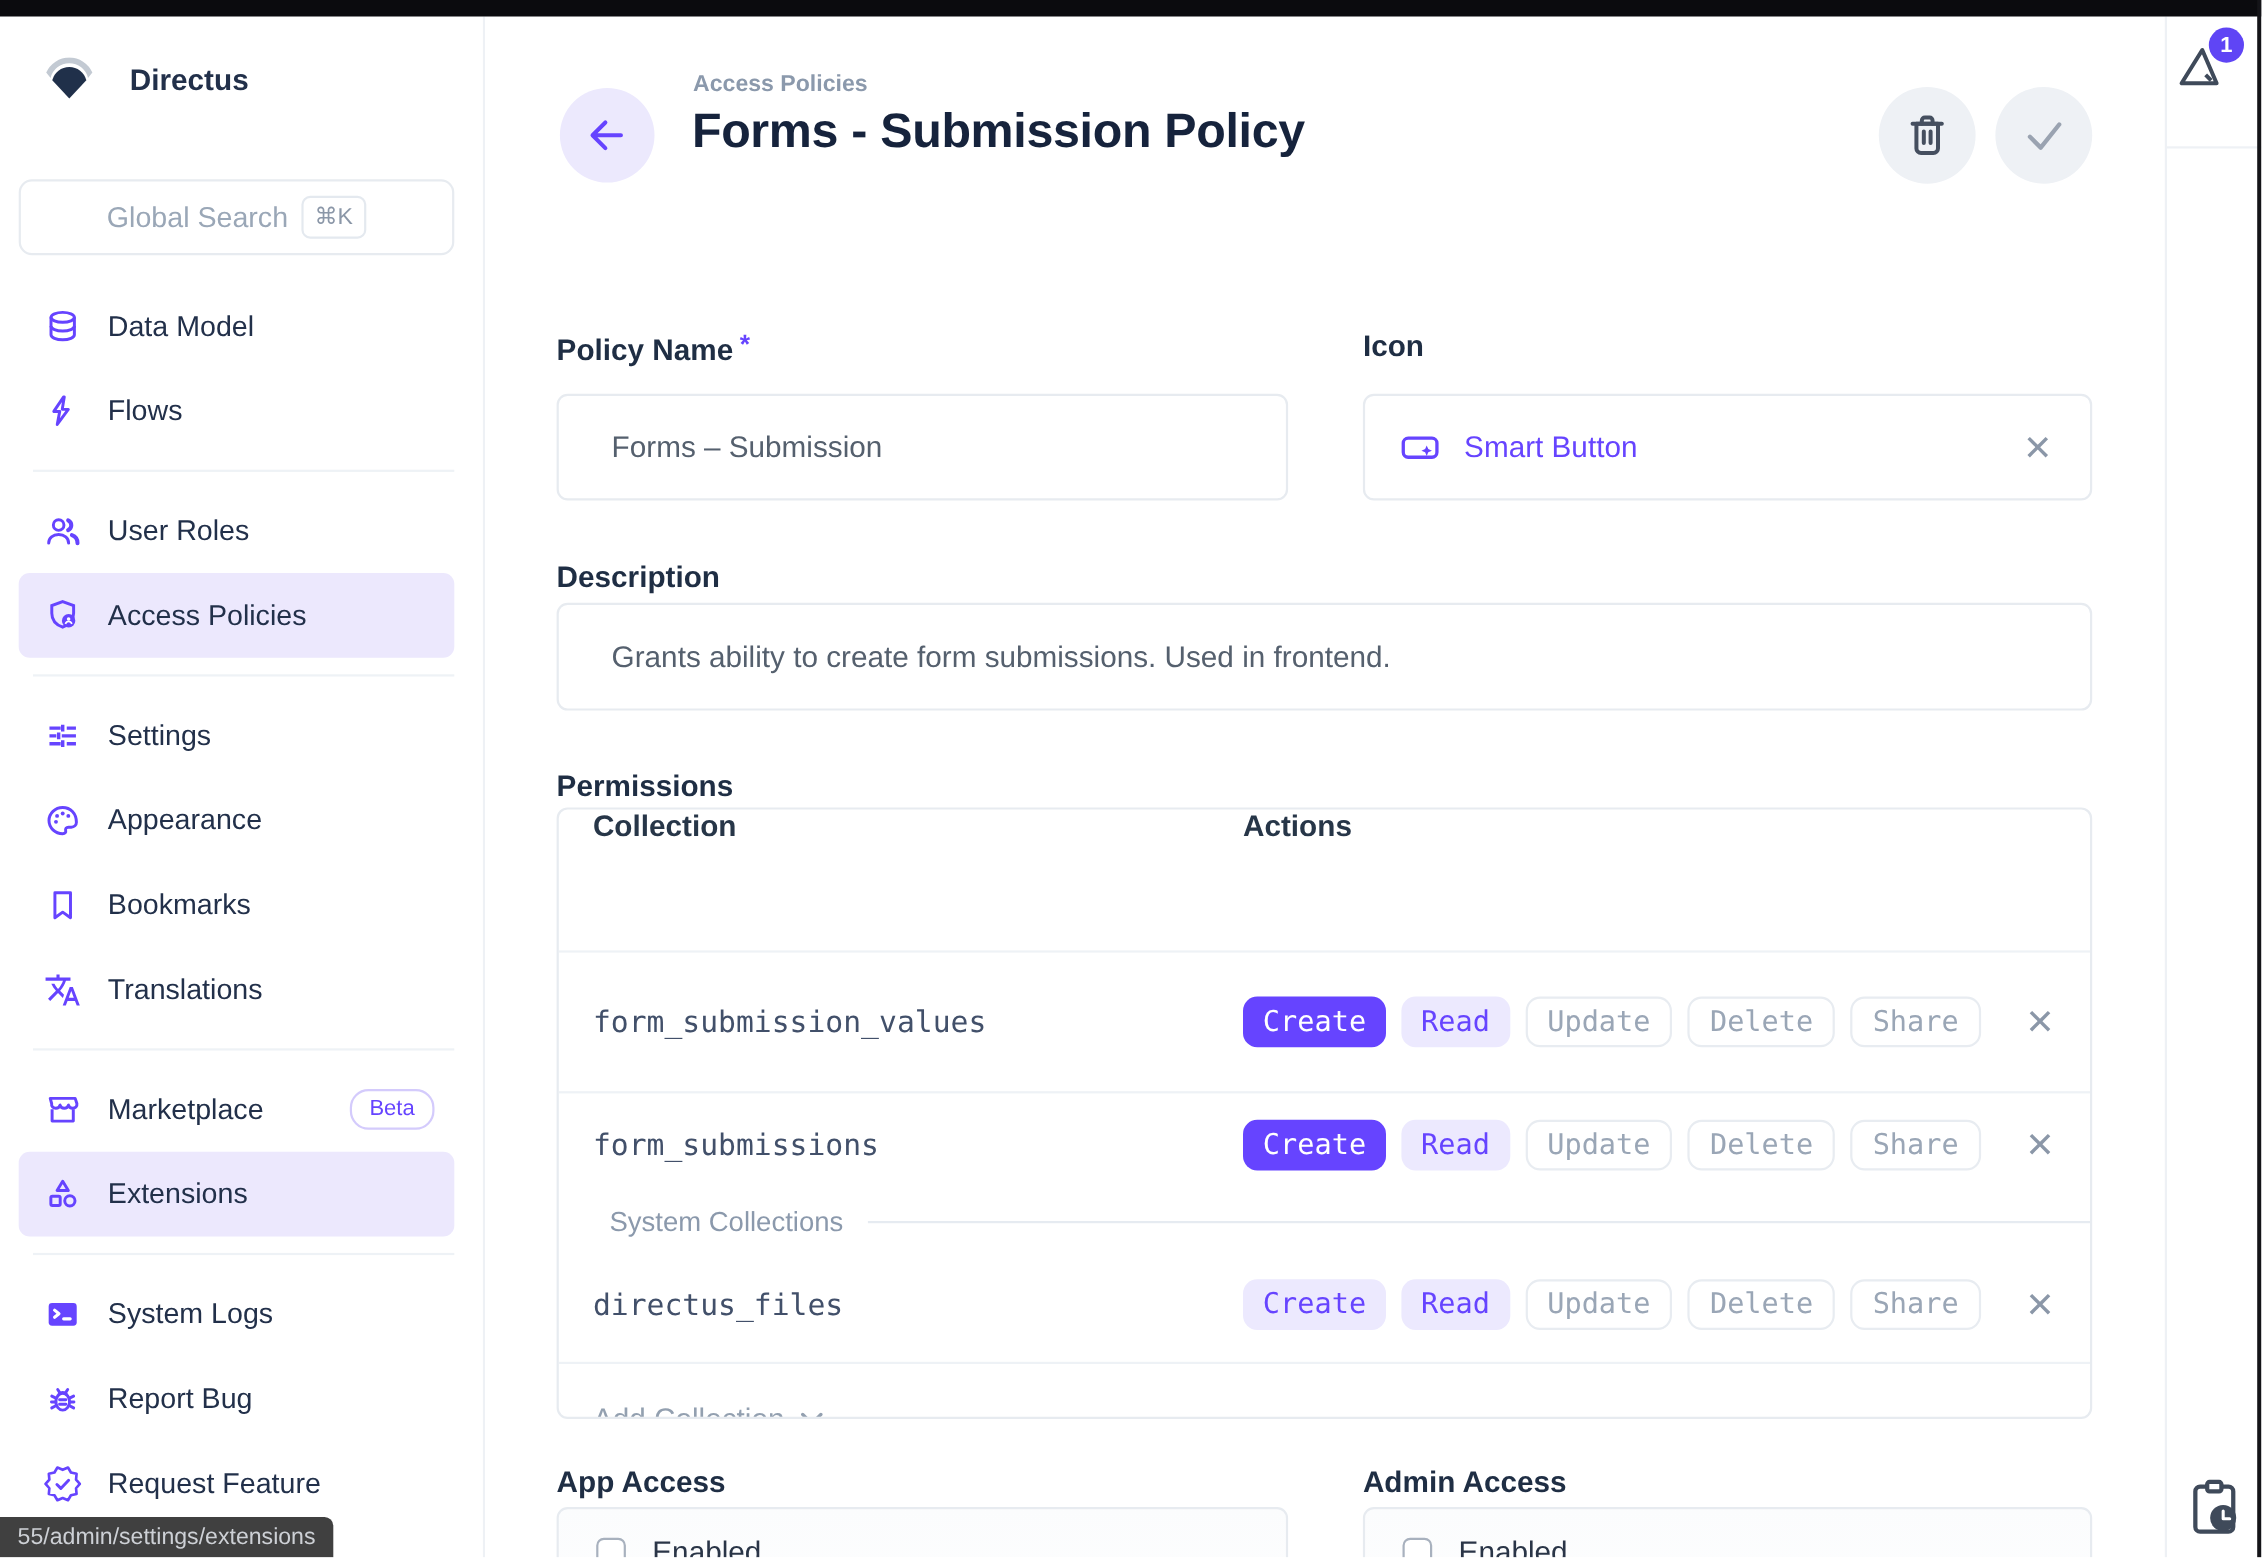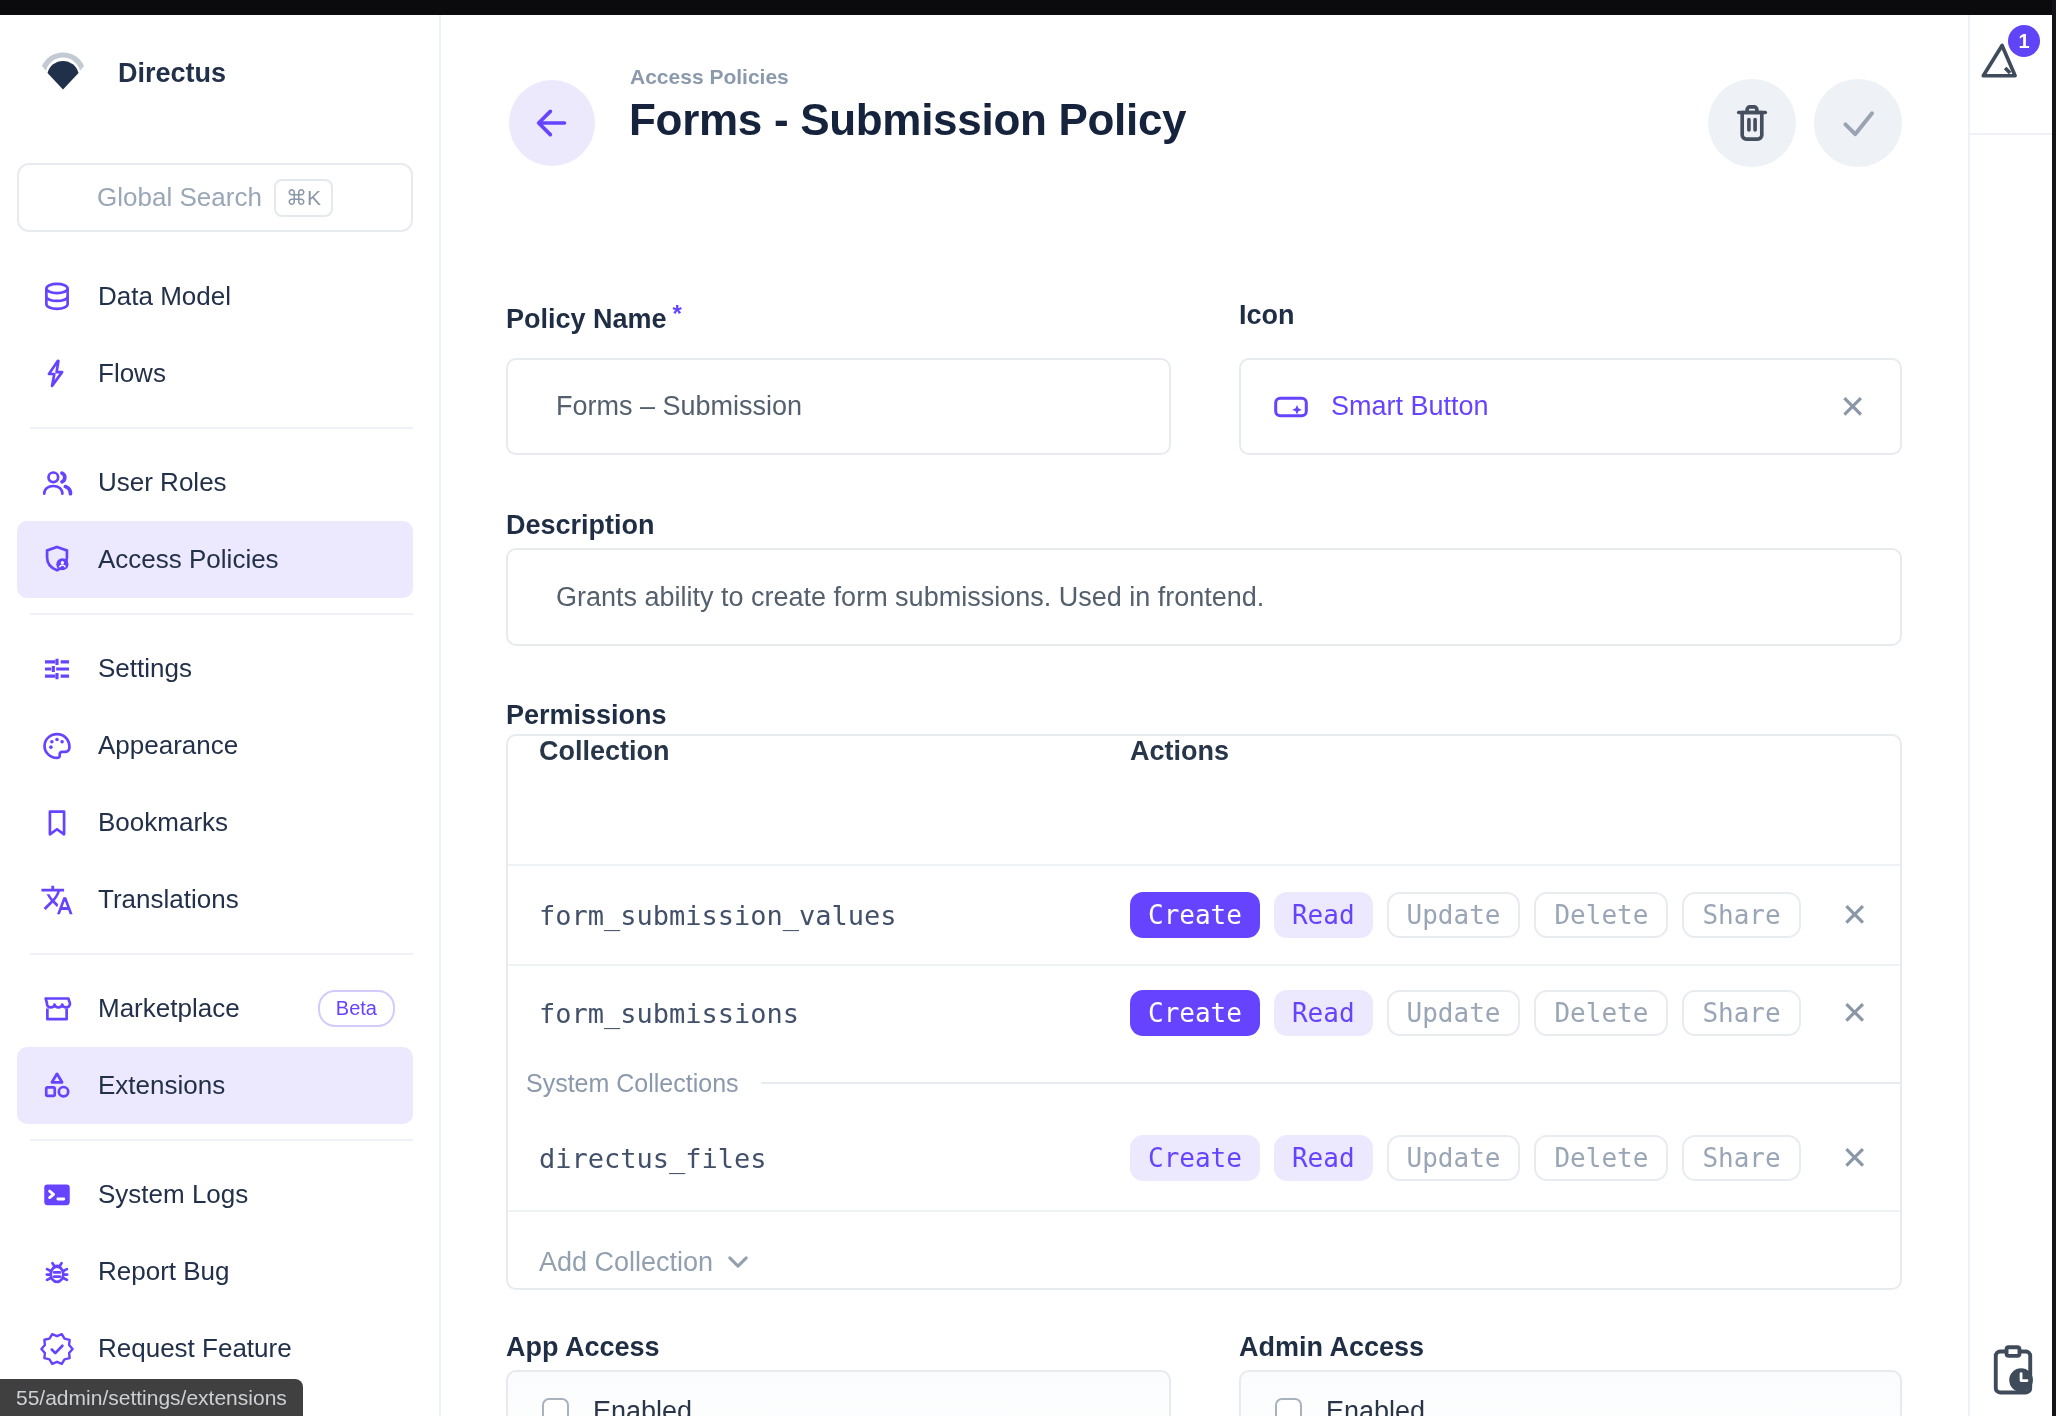--- a/index.html
+++ b/index.html
@@ -50,31 +50,31 @@
   .input-text { font-size:27px; color:#55606e; margin-left:48px; }
   .icon-input-text { font-size:27px; color:#6644ff; font-weight:500; margin-left:22px; }
   .x-icon { margin-left:auto; margin-right:34px; color:#8b97a8; font-size:32px; line-height:1; }
 
   
   .perm-table { position:absolute; left:65px; top:719px; width:1396px; height:556px;
                 border:2px solid #e7ebf0; border-radius:10px; background:#fff; overflow:hidden; }
   .perm-header { height:128px; display:flex; align-items:flex-start; position:relative; }
   .col-collection { margin-left:31px; font-size:27px; font-weight:700; color:#273648; }
   .col-actions { position:absolute; left:622px; font-size:27px; font-weight:700; color:#273648; }
-  .perm-row { height:100px; display:flex; align-items:center; position:relative; border-top:2px solid #eef2f6; }
+  .perm-row { height:128px; display:flex; align-items:center; position:relative; border-top:2px solid #eef2f6; }
   .perm-row.no-border { border-top:none; }
   .mono { font-family:"DejaVu Sans Mono", monospace; }
   .coll-name { margin-left:31px; font-size:27px; color:#42506a; }
   .chips { position:absolute; left:622px; display:flex; gap:14px; align-items:flex-end; }
   .chip { height:46px; display:flex; align-items:center; padding:0 18px; border-radius:13px; font-size:26px; }
   .chip.full { background:#6644ff; color:#ffffff; }
   .chip.partial { background:#ece9fe; color:#6644ff; }
   .chip.none { background:#fff; border:2px solid #e8ecf1; color:#9aa6b6; }
   .row-x { position:absolute; right:32px; color:#8b97a8; font-size:32px; line-height:1; }
-  .sys-divider { height:46px; display:flex; align-items:center; padding-left:18px; }
+  .sys-divider { height:46px; display:flex; align-items:center; padding-left:46px; }
   .sys-divider-label { font-size:25px; color:#8b99ac; white-space:nowrap; }
   .sys-divider-line { flex:1; height:2px; background:#e6ebf1; margin:0 0 0 22px; }
   .add-row { height:102px; display:flex; align-items:center; border-top:2px solid #eef2f6; }
   .add-label { margin-left:31px; font-size:27px; color:#93a0b0; }
   .chev { margin-left:14px; }
 
   .access-box { position:absolute; border:2px solid #e7ebf0; border-radius:10px; height:150px;
                 display:flex; align-items:flex-start; padding:26px 0 0 34px; background:linear-gradient(#fbfcfd,#fff); }
   .checkbox { width:27px; height:27px; border:2.5px solid #a8b1be; border-radius:7px; background:#fff; flex:none; }
   .checkbox-label { margin-left:24px; font-size:27px; color:#2a3547; margin-top:-2px; }

